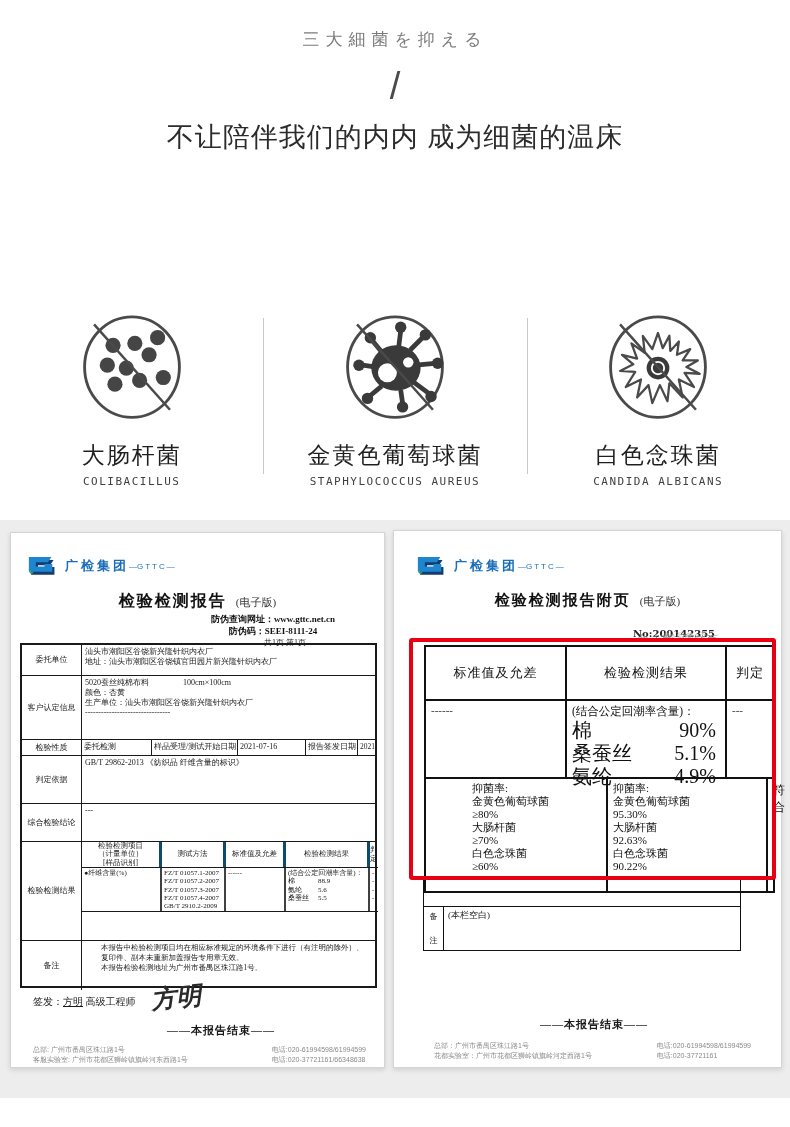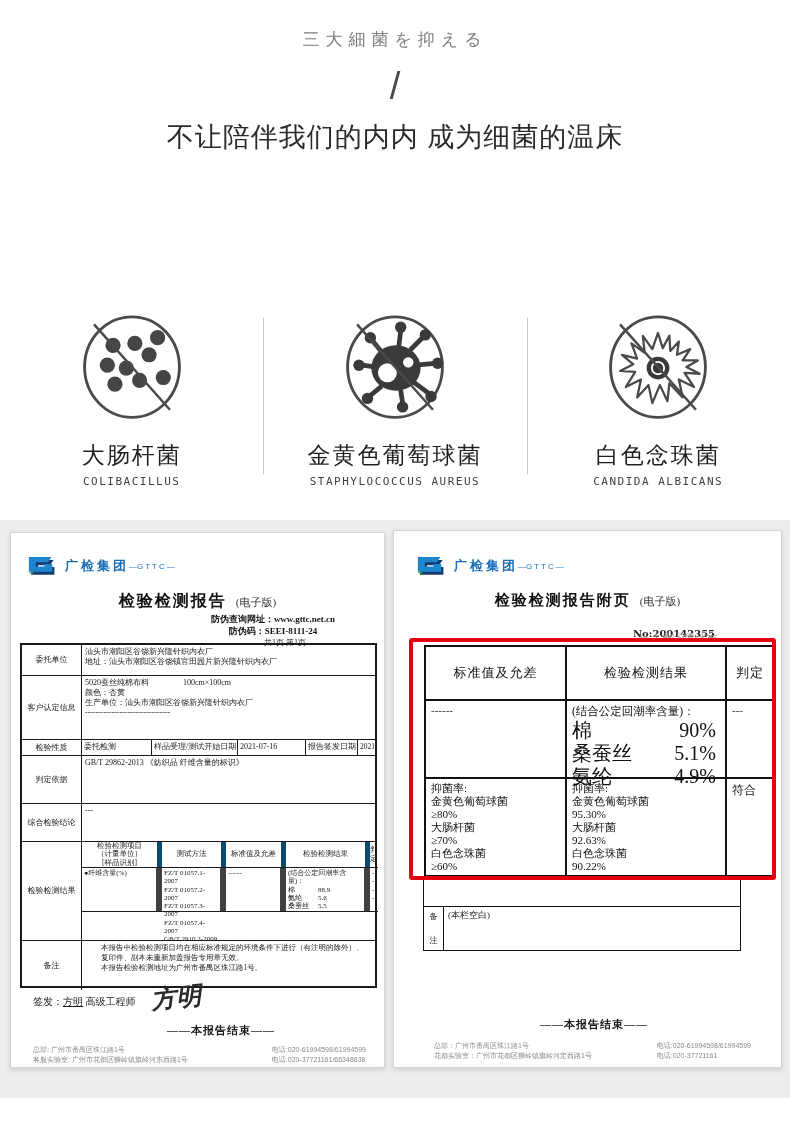--- a/index.html
+++ b/index.html
@@ -54,24 +54,24 @@
   .lrow { display:flex; border-top:1px solid #1a1a1a; }
   .lrow:first-child { border-top:none; }
   .lcell-label { width:60px; flex:none; border-right:1px solid #1a1a1a; display:flex; align-items:center; justify-content:center; text-align:center; padding:1px 3px; }
   .lcell { padding:2px 3px; }
   .r1 { height:30px; } .r2 { height:64px; } .r3 { height:16px; } .r4 { height:48px; } .r5 { height:38px; } .r6 { height:99px; } .r7 { height:50px; }
   .r3 .c { border-right:1px solid #1a1a1a; padding:2px 2px; white-space:nowrap; overflow:hidden; }
   .r3 .c:last-child { border-right:none; }
   .w70{width:70px;flex:none;} .w86{width:86px;flex:none;} .w68{width:68px;flex:none;} .w52{width:52px;flex:none;} .wfx{flex:1; font-size:7.5px;}
   .nested { flex:1; display:flex; flex-direction:column; }
   .nhead { display:flex; height:26px; border-bottom:1px solid #1a1a1a; text-align:center; }
-  .nhead > div { border-right:5px solid #0c4a6e; display:flex; flex-direction:column; align-items:center; justify-content:center; font-size:7.5px; line-height:8.5px; }
+  .nhead > div { border-right:3px solid #0c4a6e; display:flex; flex-direction:column; align-items:center; justify-content:center; font-size:7.5px; line-height:8.5px; }
   .nhead > div:last-child, .ndata > div:last-child { border-right:none; }
   .ndata { display:flex; height:44px; border-bottom:1px solid #1a1a1a; }
-  .ndata > div { border-right:6px solid #404040; padding:1px 2px; font-size:7px; line-height:8.3px; }
+  .ndata > div { border-right:2px solid #404040; padding:1px 2px; font-size:7px; line-height:8.3px; }
   .nw1{width:80px;flex:none;} .nw2{width:64px;flex:none;} .nw3{width:60px;flex:none;} .nw4{width:84px;flex:none;} .nw5{flex:1;}
   .nfill { flex:1; }
   .fiber-line span.fname { display:inline-block; width:30px; }
   .remark-lines { font-size:7.5px; line-height:10px;margin-left:16px; }
 
   .sign-row { position:absolute; left:22px; top:462px; font-size:10px; color:#1a1a1a; }
   .sign-name { text-decoration:underline; }
   .signature { position:absolute; left:118px; top:-14px; font-size:25px; font-style:italic; font-weight:bold; transform:rotate(-6deg); color:#2a2a2a; font-family:"DejaVu Serif",serif; white-space:nowrap; }
   .end-text { position:absolute; width:220px; text-align:center; font-weight:bold; font-size:11px; letter-spacing:1px; color:#1a1a1a; }
   .doc-left .end-text { left:100px; top:490px; }
@@ -83,21 +83,21 @@
   
   .rtable { position:absolute; left:30px; top:114px; width:351px; border:2px solid #111; color:#111; z-index:2; }
   .rt-head { display:flex; height:54px; border-bottom:2px solid #111; }
   .rt-head > div { display:flex; align-items:center; justify-content:center; font-size:13px; letter-spacing:1px; border-right:2px solid #111; }
   .rt-head > div:last-child, .rt-row > div:last-child { border-right:none; }
   .rcol1 { width:141px; flex:none; } .rcol2 { width:160px; flex:none; } .rcol3 { flex:1; }
   .rt-row { display:flex; border-bottom:2px solid #111; }
   .rt-row:last-child { border-bottom:none; }
   .rt-row > div { border-right:2px solid #111; padding:3px 5px; }
   .fiber-h { height:78px; }
-  .anti-h { height:96px; }
+  .anti-h { height:112px;margin-left:41px; }
   .rt-dash { font-size:11px; color:#333; }
   .rt-title { font-size:11.5px; }
   .big-fiber { display:flex; width:158px; font-size:20px; line-height:23px; padding-right:14px; }
   .big-fiber .bval { margin-left:auto; }
   .anti-lines { font-size:11px; line-height:13px; }
   .verdict { font-size:12px; }
 
   .cont-box { position:absolute; left:29px; top:348px; width:318px; height:27px; border-left:1.5px solid #111; border-right:1.5px solid #111; z-index:1; }
   .remark-box { position:absolute; left:29px; top:375px; width:318px; height:45px; border:1.5px solid #111; display:flex; z-index:1; }
   .remark-label { width:20px; flex:none; border-right:1px solid #111; display:flex; flex-direction:column; justify-content:space-between; align-items:center; padding:4px 0; font-size:8px; }

